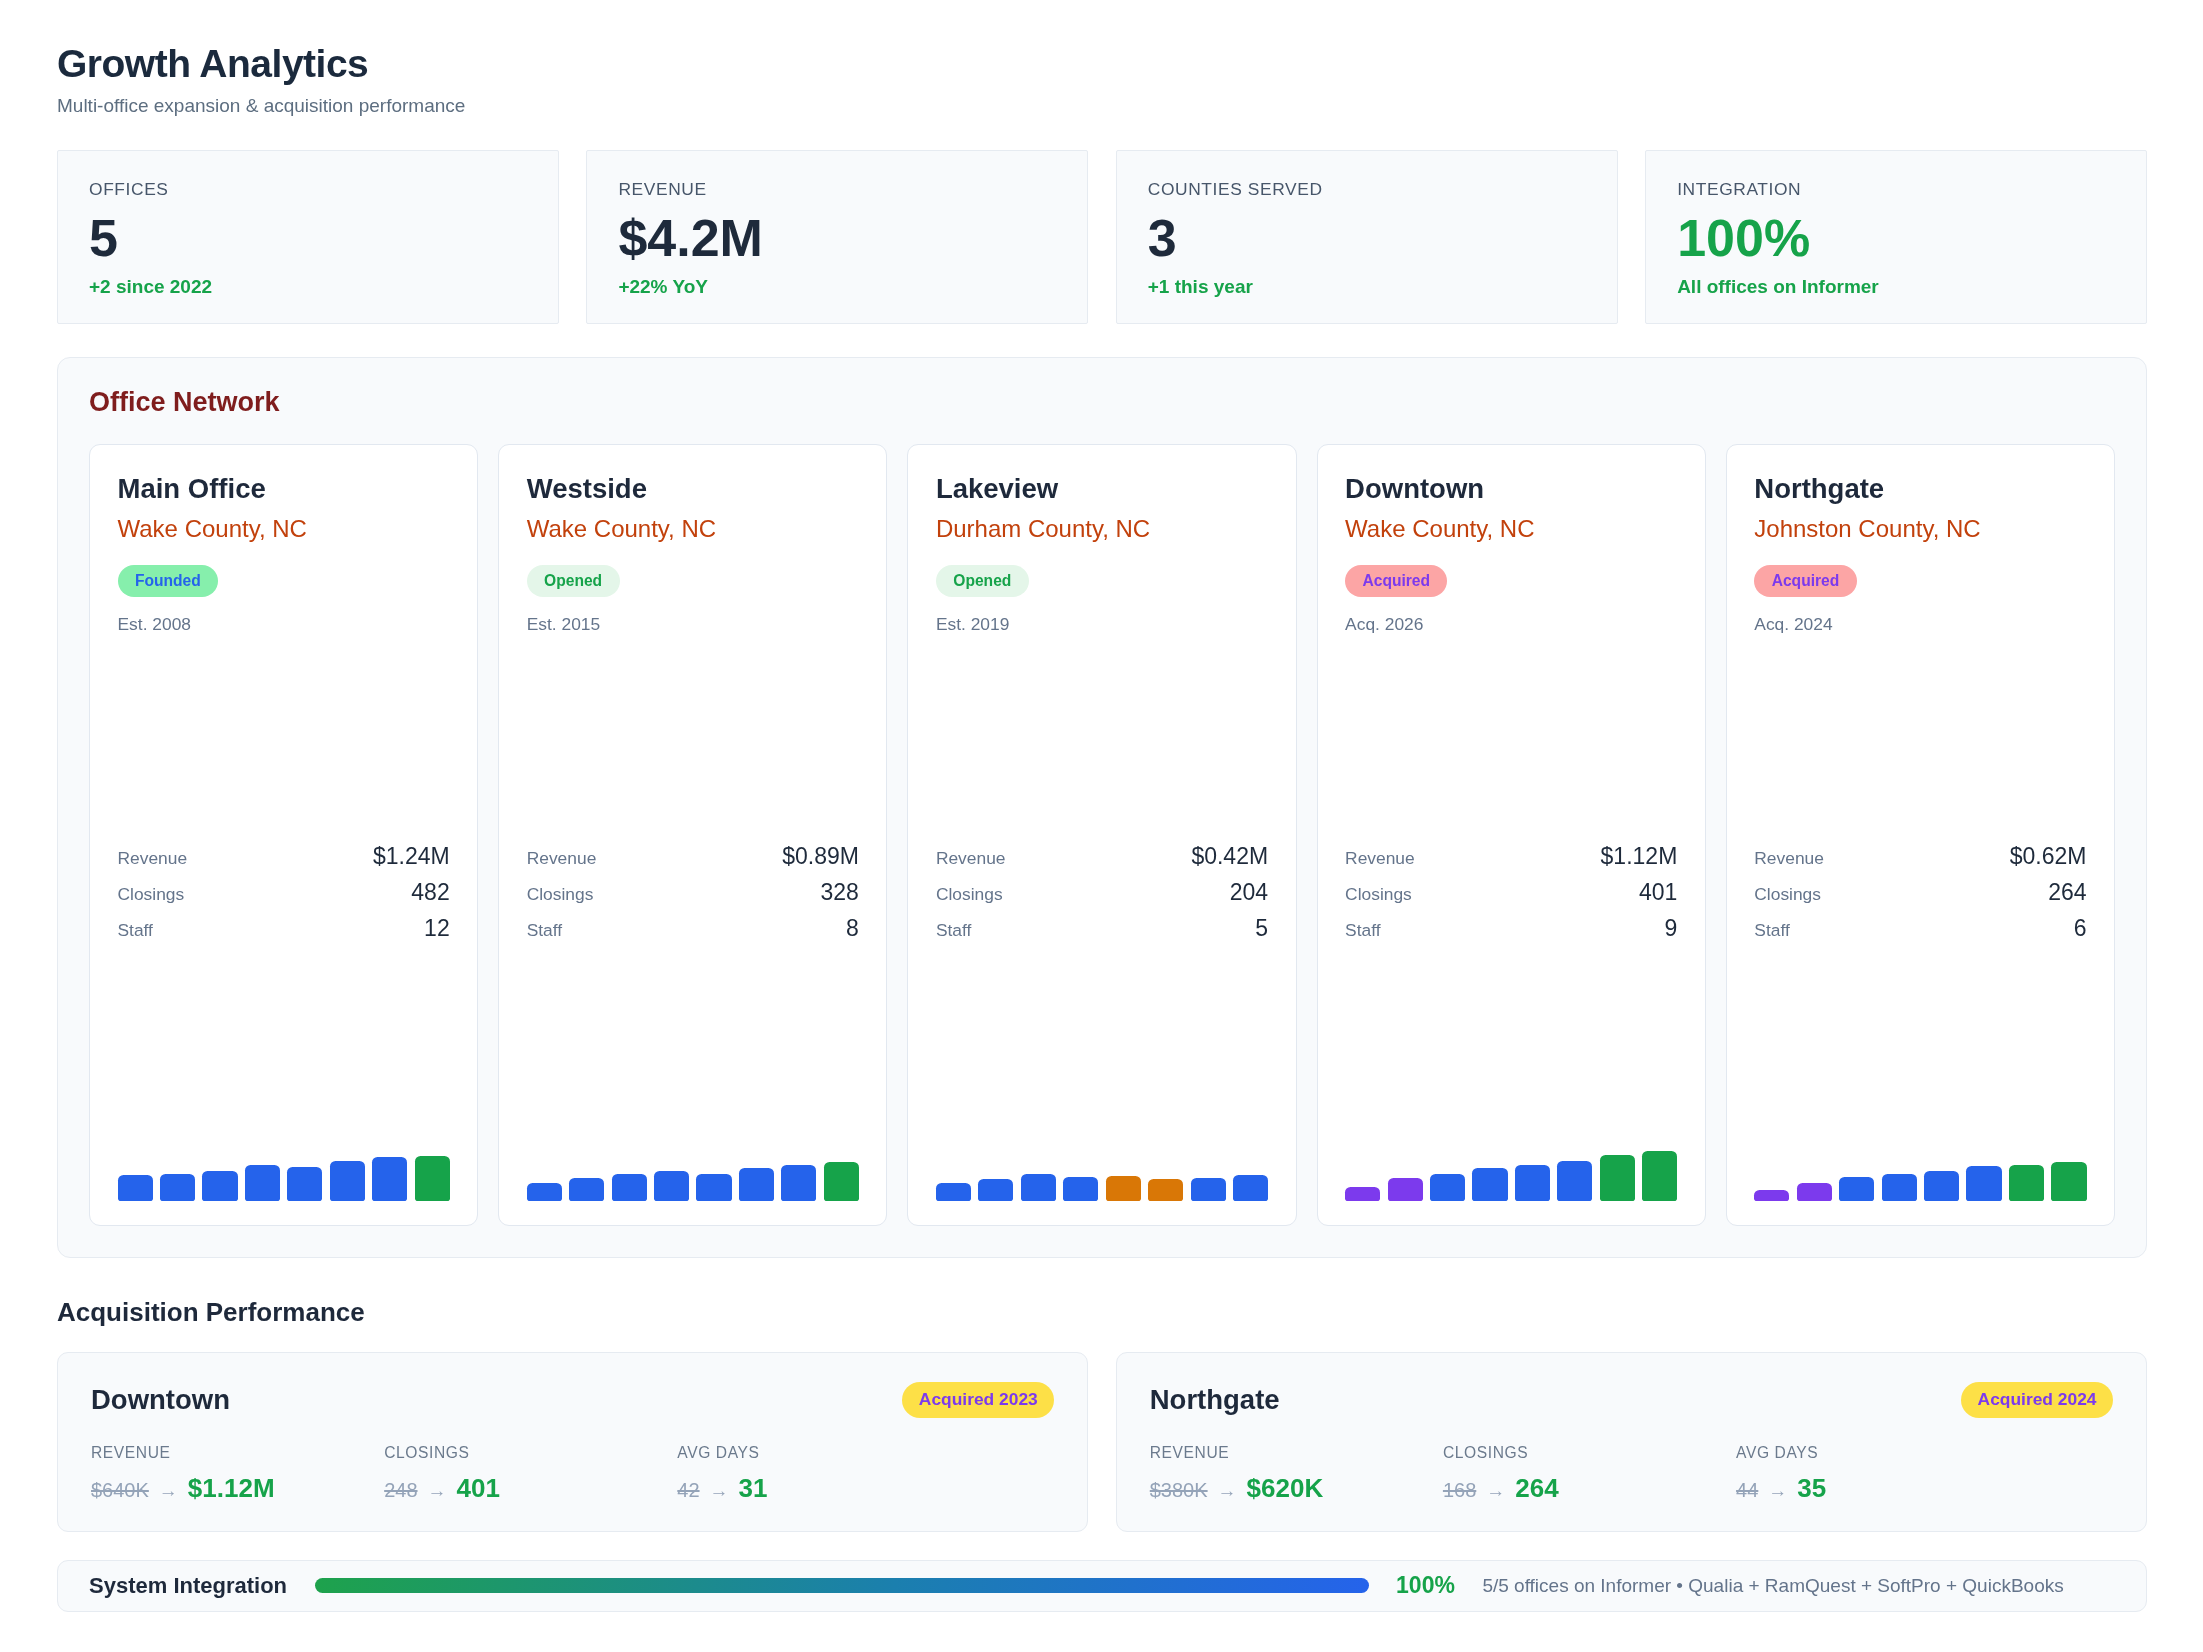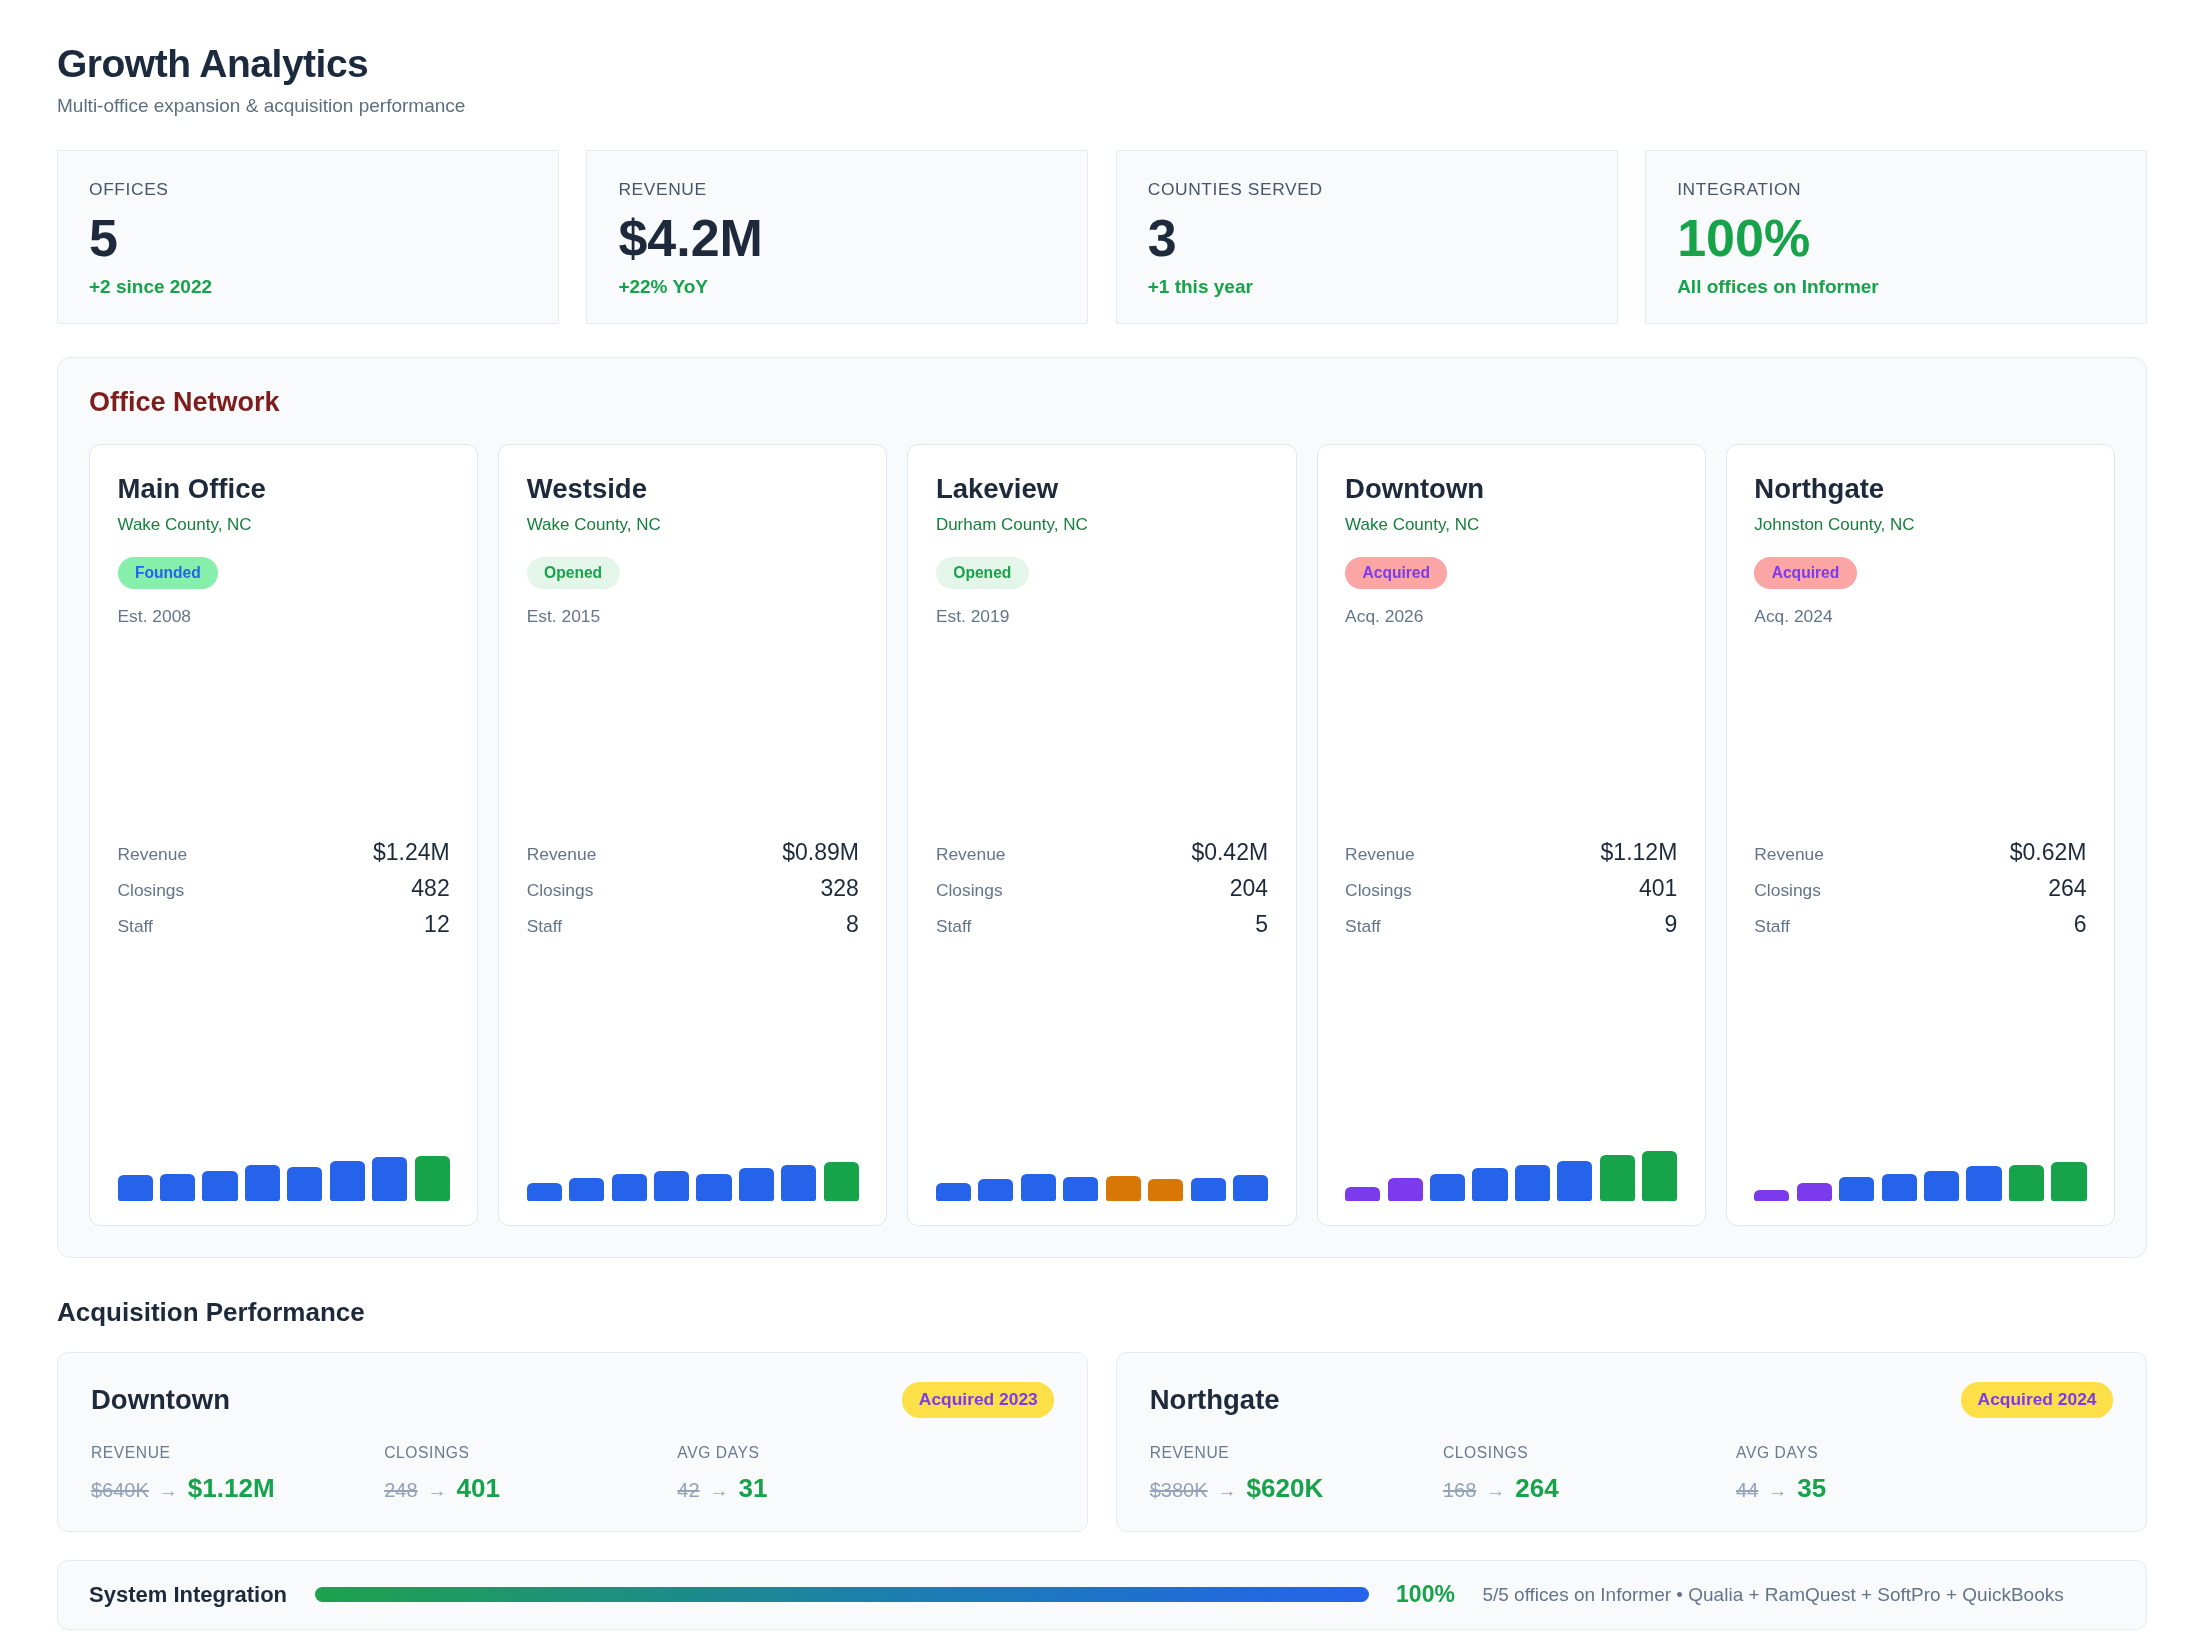--- a/index.html
+++ b/index.html
@@ -18,21 +18,21 @@
   .stat-value { font-size: 52px; font-weight: 700; color: #1e2a3b; margin-top: 11px; line-height: 1.05; }
   .stat-value.green { color: #16a34a; }
   .stat-delta { font-size: 19px; color: #16a34a; font-weight: 700; margin-top: 11px; }
 
   
   .network { margin-top: 33px; background: #f8fafc; border: 0.9px solid #e6ebf1; border-radius: 13px; padding: 29px 31px 31px 31px; }
   .section-title { font-size: 27px; font-weight: 700; color: #7f1d1d; }
   .office-grid { display: grid; grid-template-columns: repeat(5, 1fr); gap: 20px; margin-top: 26px; }
   .office-card { background: #ffffff; border: 0.9px solid #e2e8f0; border-radius: 11px; padding: 27.5px 27.5px 24px 27.5px; height: 782px; display: flex; flex-direction: column; justify-content: flex-end; }
   .office-name { font-size: 27.5px; font-weight: 700; color: #1e293b; }
-  .office-loc { font-size: 17px; color: #15803d; margin-top: 10px; }
+  .office-loc { font-size: 24px; color: #c2410c; margin-top: 10px; }
   .badge { display: inline-block; align-self: flex-start; margin-top: 22px; padding: 7.3px 17.4px; border-radius: 917px; font-size: 15.6px; font-weight: 700; }
   .b-founded { color: #2563eb; background: #86efac; }
   .b-opened { color: #16a34a; background: #e4f6e9; }
   .b-acquired { color: #7c3aed; background: #fca5a5; }
   .office-since { font-size: 17.4px; color: #64748b; margin-top: 16.5px; }
   .flex-spacer { flex: 1; }
   .kv-row { display: flex; justify-content: space-between; align-items: baseline; margin: 9.2px 0; }
   .kv-row .k { font-size: 17.4px; color: #64748b; }
   .kv-row .v { font-size: 23px; font-weight: 400; color: #1e2a3b; }
   .mini-chart { display: flex; align-items: flex-end; gap: 7.3px; height: 51px; }
@@ -46,21 +46,21 @@
   .acq-name { font-size: 27.5px; font-weight: 700; color: #1e293b; }
   .acq-badge { color: #7c3aed; background: #fde047; padding: 7.3px 16.5px; border-radius: 917px; font-size: 17.4px; font-weight: 700; }
   .acq-metrics { display: grid; grid-template-columns: 1.05fr 1.05fr 1fr 0.35fr; margin-top: 26px; }
   .metric-label { font-size: 15.6px; color: #6b7a8d; letter-spacing: 0.6px; }
   .metric-vals { margin-top: 11px; display: flex; align-items: baseline; gap: 10px; }
   .before { font-size: 20px; color: #94a3b8; text-decoration: line-through; }
   .m-arrow { font-size: 19px; color: #94a3b8; }
   .after { font-size: 26px; font-weight: 700; color: #16a34a; }
 
   
-  .integration { margin-top: 27.5px; background: #f8fafc; border: 0.9px solid #e6ebf1; border-radius: 11px; height: 70px; padding: 0 31px; display: flex; align-items: center; gap: 27.5px; }
+  .integration { margin-top: 27.5px; background: #f8fafc; border: 0.9px solid #e6ebf1; border-radius: 11px; height: 52px; padding: 0 31px; display: flex; align-items: center; gap: 27.5px; }
   .int-label { font-size: 22px; font-weight: 700; color: #1e293b; white-space: nowrap; }
   .int-track { width: 1054px; height: 15.6px; border-radius: 917px; background: linear-gradient(90deg, #1ea24c 0%, #1b7fae 55%, #2563eb 100%); }
   .int-pct { font-size: 23px; font-weight: 700; color: #16a34a; white-space: nowrap; }
   .int-desc { font-size: 19px; color: #64748b; white-space: nowrap; }
 </style>
 </head>
 <body>
 
 <div class="page">
 

